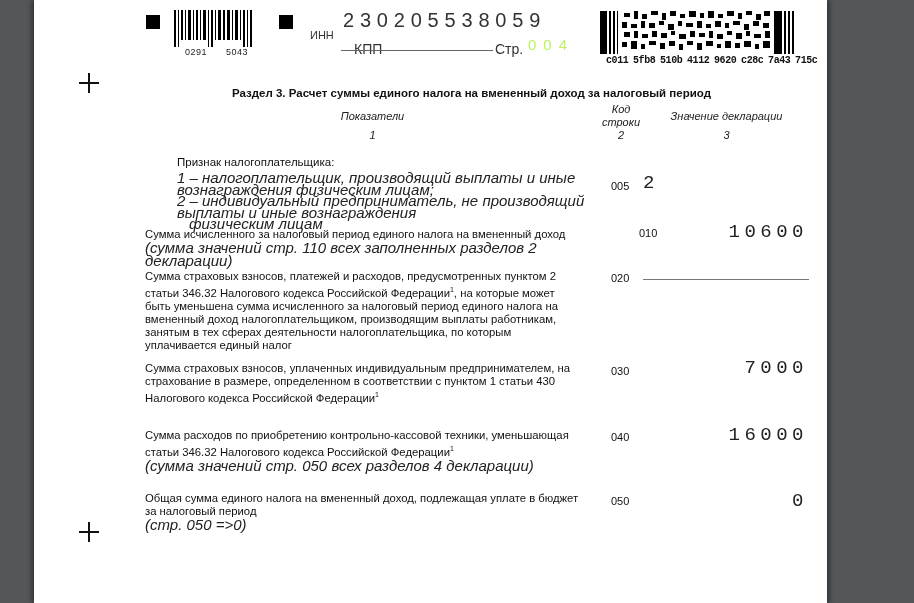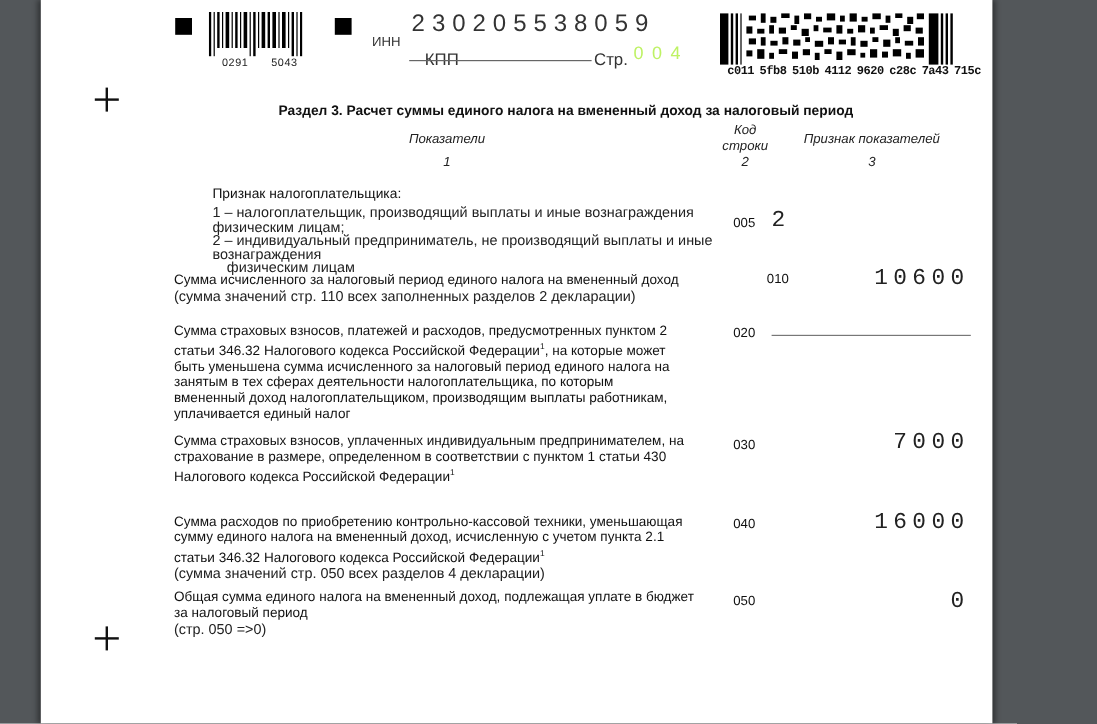--- a/index.html
+++ b/index.html
@@ -24,21 +24,21 @@
   .str-label { position:absolute; left:495px; top:41px; font-size:14px; color:#333; }
   .str-digits { position:absolute; left:528px; top:36px; font-size:15px; color:#bef264; letter-spacing:7px; }
   .barcode-2d { position:absolute; left:600px; top:11px; width:196px; height:43px; }
   .barcode-2d-text { position:absolute; left:606px; top:55px; font-family:"Liberation Mono", monospace; font-size:10px; font-weight:bold; color:#111; letter-spacing:-0.4px; word-spacing:-1px; }
   .cross { position:absolute; width:20px; height:20px; }
   .cross:before { content:""; position:absolute; left:9px; top:0; width:2px; height:20px; background:#111; }
   .cross:after { content:""; position:absolute; left:0; top:9px; width:20px; height:2px; background:#111; }
   .section-title { position:absolute; left:232px; top:87px; font-size:11.5px; font-weight:bold; color:#111; }
   .col-h { position:absolute; font-size:11px; font-style:italic; color:#222; text-align:center; }
   .row-text { position:absolute; left:145px; width:455px; font-size:11.3px; color:#111; line-height:13px; }
-  .row-text .small { font-size:12px; color:#222; }
+  .row-text .small { font-size:15px; color:#222;font-style:italic; }
   .row-text sup { font-size:7px; vertical-align:5px; }
   .code { position:absolute; left:611px; font-size:11px; color:#111; }
   .val { position:absolute; right:106px; font-family:"Liberation Mono", monospace; font-size:19px; color:#222; letter-spacing:4.5px; text-align:right; }
   .dash-line { position:absolute; left:643px; top:279px; width:166px; height:1px; background:#777; }
 </style>
 </head>
 <body>
 
 <div class="page"></div>
 
@@ -162,21 +162,21 @@
 
 <div class="section-title">Раздел 3. Расчет суммы единого налога на вмененный доход за налоговый период</div>
 
 <div class="col-h" style="left:300px;top:110px;width:145px;">Показатели</div>
 <div class="col-h" style="left:300px;top:129px;width:145px;">1</div>
 <div class="col-h" style="left:596px;top:103px;width:50px;line-height:13px;">
   <div>Код</div>
   <div>строки</div>
   <div>2</div>
 </div>
-<div class="col-h" style="left:654px;top:110px;width:145px;">Признак показателей</div>
+<div class="col-h" style="left:654px;top:110px;width:145px;">Значение декларации</div>
 <div class="col-h" style="left:654px;top:129px;width:145px;">3</div>
 
 <div class="row-text" style="top:156px;margin-left:32px;">
   <div style="font-size:11.5px;margin-bottom:3px;">Признак налогоплательщика:</div>
   <div class="small" style="line-height:11.5px;">1 – налогоплательщик, производящий выплаты и иные вознаграждения физическим лицам;</div>
   <div class="small" style="line-height:11.5px;">2 – индивидуальный предприниматель, не производящий выплаты и иные вознаграждения</div>
   <div class="small" style="line-height:11.5px;padding-left:12px;">физическим лицам</div>
 </div>
 <span class="code" style="top:180px;">005</span>
 <span class="val" style="left:643px;right:auto;top:172px;text-align:left;">2</span>
@@ -185,38 +185,37 @@
   <div>Сумма исчисленного за налоговый период единого налога на вмененный доход</div>
   <div class="small">(сумма значений стр. 110 всех заполненных разделов 2 декларации)</div>
 </div>
 <span class="code" style="top:227px;padding-left:28px;">010</span>
 <span class="val" style="top:221px;">10600</span>
 
 <div class="row-text" style="top:270px;">
   <div>Сумма страховых взносов, платежей и расходов, предусмотренных пунктом 2</div>
   <div><span>статьи 346.32 Налогового кодекса Российской Федерации</span><sup>1</sup><span>, на которые может</span></div>
   <div>быть уменьшена сумма исчисленного за налоговый период единого налога на</div>
+  <div>вмененный доход налогоплательщиком, производящим выплаты работникам,</div>
   <div>занятым в тех сферах деятельности налогоплательщика, по которым</div>
-  <div>вмененный доход налогоплательщиком, производящим выплаты работникам,</div>
   <div>уплачивается единый налог</div>
 </div>
 <span class="code" style="top:272px;">020</span>
 <div class="dash-line"></div>
 
 <div class="row-text" style="top:362px;">
   <div>Сумма страховых взносов, уплаченных индивидуальным предпринимателем, на</div>
   <div>страхование в размере, определенном в соответствии с пунктом 1 статьи 430</div>
   <div><span>Налогового кодекса Российской Федерации</span><sup>1</sup></div>
 </div>
 <span class="code" style="top:365px;">030</span>
 <span class="val" style="top:357px;">7000</span>
 
 <div class="row-text" style="top:429px;">
   <div>Сумма расходов по приобретению контрольно-кассовой техники, уменьшающая</div>
-  <div>сумму единого налога на вмененный доход, исчисленную с учетом пункта 2.1</div>
   <div><span>статьи 346.32 Налогового кодекса Российской Федерации</span><sup>1</sup></div>
   <div class="small">(сумма значений стр. 050 всех разделов 4 декларации)</div>
 </div>
 <span class="code" style="top:431px;">040</span>
 <span class="val" style="top:424px;">16000</span>
 
 <div class="row-text" style="top:492px;">
   <div>Общая сумма единого налога на вмененный доход, подлежащая уплате в бюджет</div>
   <div>за налоговый период</div>
   <div class="small">(стр. 050 =&gt;0)</div>

